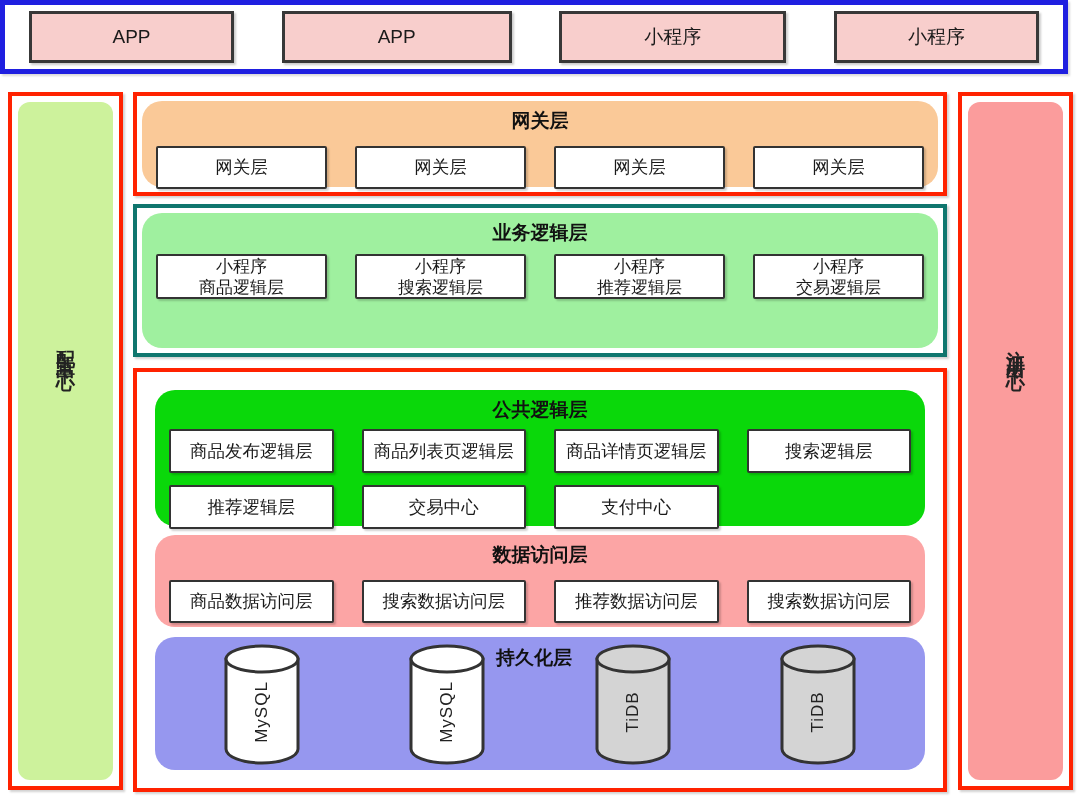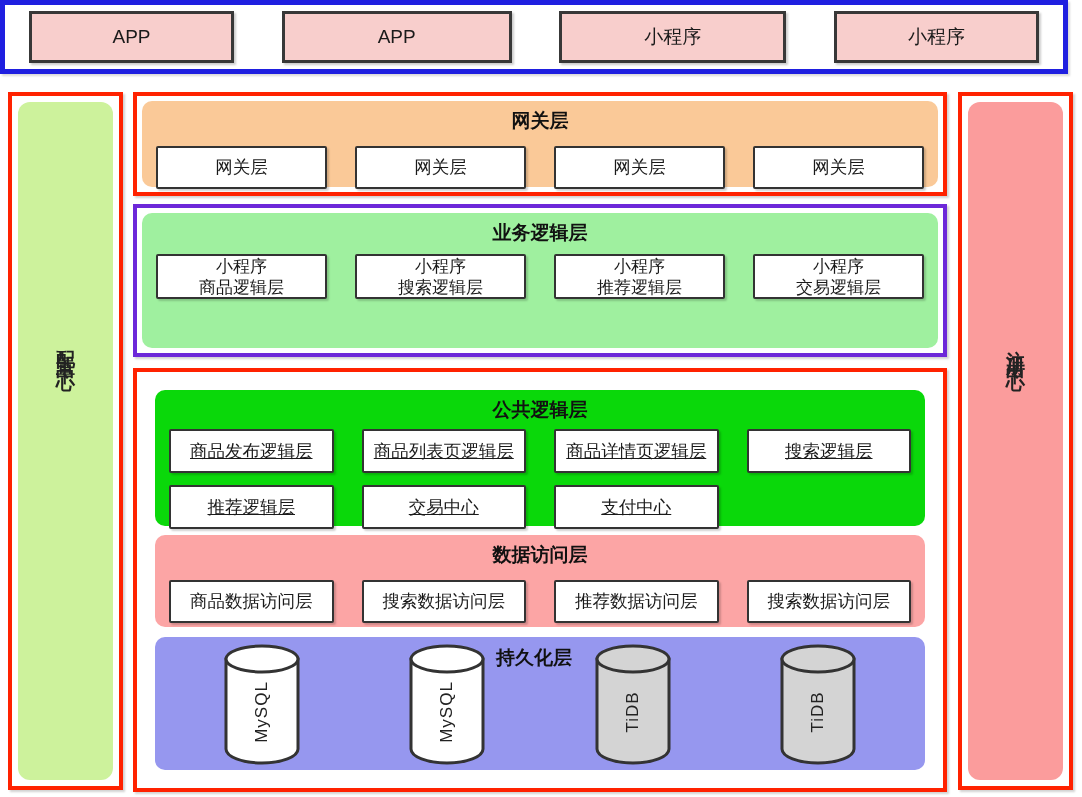--- a/index.html
+++ b/index.html
@@ -3,21 +3,21 @@
 <meta charset="utf-8">
 <style>
   * { box-sizing: border-box; margin: 0; padding: 0; }
   html,body { width:1082px; height:797px; background:#fff;
     font-family:"Liberation Sans", sans-serif; color:#1a1a1a; }
   .page { position:relative; width:1082px; height:797px; overflow:hidden; }
 
   
   .frame { position:absolute; background:#fff; }
   .frame.red  { border:4px solid #ff2200; box-shadow:2px 2px 2px rgba(0,0,0,.18); }
-  .frame.blue { border:4px solid #6d28d9; box-shadow:2px 2px 2px rgba(0,0,0,.18); }
+  .frame.blue { border:4px solid #0f766e; box-shadow:2px 2px 2px rgba(0,0,0,.18); }
 
   .top-frame { left:6px; top:8px; width:1068px; height:74px; border:5px solid #1f1fe0;
     display:flex; align-items:center; justify-content:space-between; padding:0 24px;
     background:#fff; box-shadow:2px 2px 2px rgba(0,0,0,.15);gap:44px;}
   .client-box { height:52px; background:#f8cecc; border:3px solid #383838;
     display:flex; align-items:center; justify-content:center; font-size:19px;
     box-shadow:2px 2px 2px rgba(0,0,0,.2); }
   .client-box.w1{width:205px}.client-box.w2{width:230px}.client-box.w3{width:227px}.client-box.w4{width:205px}
 
   .side-frame { top:92px; width:115px; height:698px; padding:6px; }
@@ -29,21 +29,21 @@
   .v-label { position:absolute; left:50%; top:36.5%; transform:translate(-50%,-50%);
     writing-mode:vertical-lr; text-orientation:upright; font-weight:bold;
     font-size:19px; letter-spacing:7px; color:#222; }
 
   
   .mid { position:absolute; left:133px; width:814px; }
   .gw-frame  { top:92px;  height:104px; padding:5px; }
   .biz-frame { top:204px; height:153px; padding:5px; }
   .bottom-frame { top:368px; height:424px; padding:18px; display:flex; flex-direction:column; }
 
-  .layer { border-radius:10px; padding:5px 14px 9px; position:relative; }
+  .layer { border-radius:20px; padding:5px 14px 9px; position:relative; }
   .layer.fill { height:100%; }
   .layer-title { text-align:center; font-weight:bold; font-size:19px; color:#111;
     padding:2px 0 0; }
   .row { display:grid; grid-template-columns:repeat(4,1fr); gap:0 28px; }
   .wbox { background:#fff; border:2.5px solid #333; border-radius:2px;
     display:flex; align-items:center; justify-content:center; text-align:center;
     font-size:17.5px; height:43px; box-shadow:2px 2px 2px rgba(0,0,0,.18);
     white-space:pre-line; line-height:21px; }
   .wbox.two { height:45px; font-size:17px; }
 
@@ -53,21 +53,21 @@
   .bg-blue   { background:#fca5a5; }
   .bg-purple { background:#9697ef; }
 
   .gw-frame  .layer-title { margin-bottom:12px; }
   .biz-frame .layer-title { margin-bottom:8px; }
   .biz-frame .row + .row { margin-top:8px; }
 
   .sec-common { height:136px; }
   .sec-common .layer-title { margin-bottom:6px; }
   .sec-common .row + .row { margin-top:12px; }
-  .sec-common .wbox { height:44px;text-decoration:underline; }
+  .sec-common .wbox { height:44px; }
   .gap1 { height:21px; } .gap2 { height:22px; }
   .sec-data { height:92px; }
   .sec-data .layer-title { margin-bottom:12px; }
   .sec-persist { height:133px; padding-top:4px; }
   .sec-persist .layer-title { position:absolute; left:0; right:12px; top:6px; }
   .cyl-row { display:grid; grid-template-columns:repeat(4,1fr); height:100%;
     align-items:center; justify-items:center; padding-top:2px; }
   .cylinder { position:relative; width:78px; height:124px; }
   .cylinder svg { display:block; width:78px; height:124px; }
   .cyl-label { position:absolute; left:50%; top:56%;

